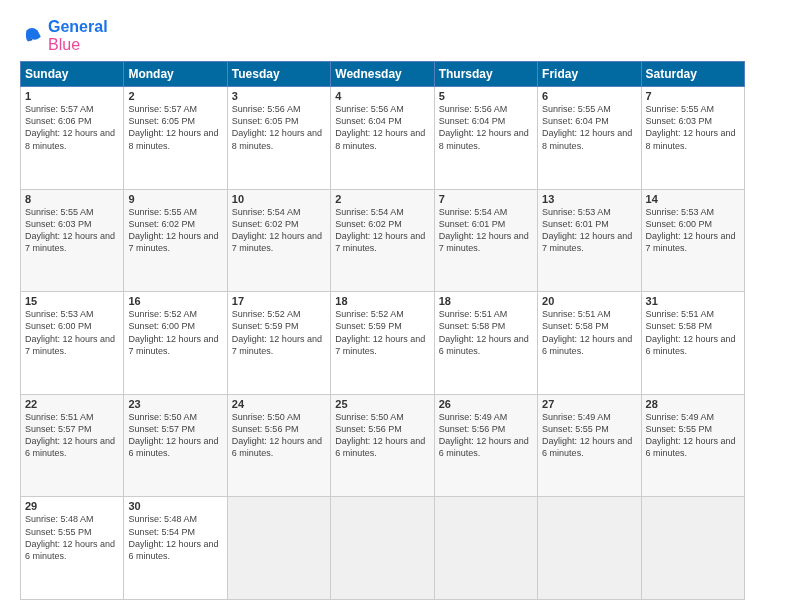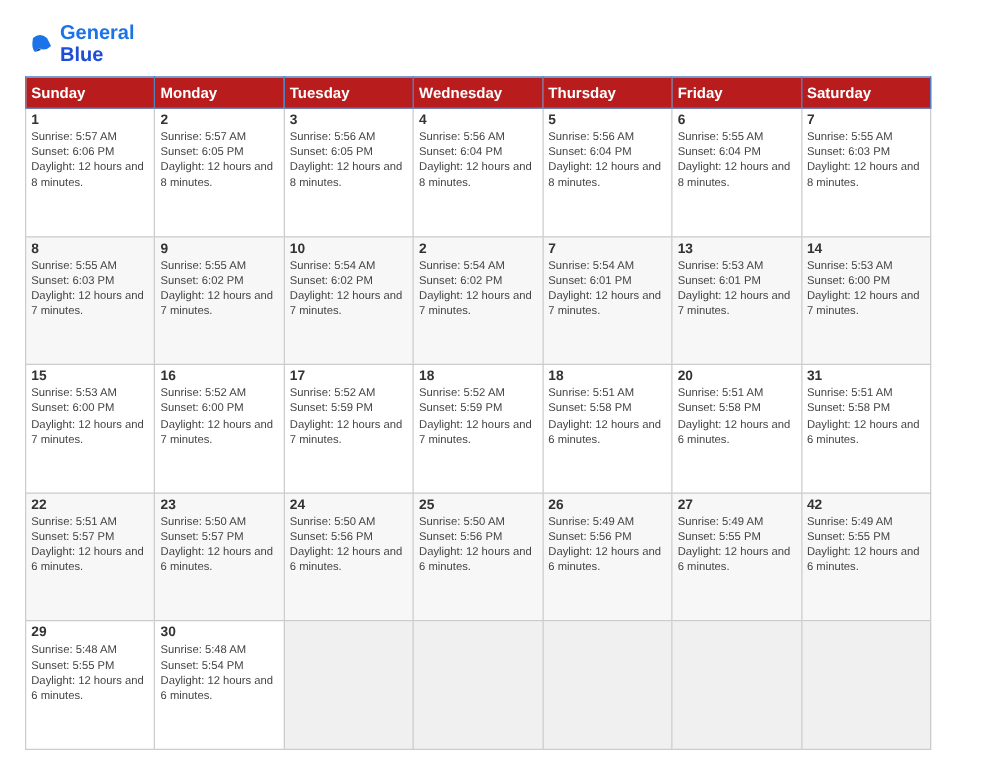--- a/index.html
+++ b/index.html
@@ -46,21 +46,21 @@
       color: #555;
     }
     .calendar {
       flex: 1;
       border: 1px solid #ccc;
       border-collapse: collapse;
       width: 100%;
       table-layout: fixed;
     }
     .calendar thead tr th {
-      background: #b91c1c;
+      background: #0369a1;
       color: #fff;
       font-size: 12px;
       font-weight: bold;
       padding: 5px 4px;
       border: 1px solid #5580c0;
       text-align: left;
     }
     .calendar tbody tr td {
       border: 1px solid #ccc;
       vertical-align: top;
@@ -95,21 +95,21 @@
   <div class="header">
     <div class="logo">
       <svg class="logo-icon" viewBox="0 0 30 30" xmlns="http://www.w3.org/2000/svg">
         <path d="M8 8 Q15 2 22 8 L26 16 Q20 22 14 18 L10 22 Q6 18 8 8Z" fill="#1a73e8"></path>
         <path d="M14 18 L10 22 L16 20Z" fill="#0d47a1"></path>
       </svg>
       <div>
         <div style="font-size:16px;font-weight:bold;color:#333;line-height:1.1;">
           <span style="color:#1a73e8;">General</span>
         </div>
-        <div style="font-size:16px;font-weight:bold;color:#1d4ed8;line-height:1.1;">Blue</div>
+        <div style="font-size:16px;font-weight:normal;color:#ec4899;line-height:1.1;">Blue</div>
       </div>
     </div>
     <div class="title-block">
       <div class="main-title"></div>
       <div class="subtitle"></div>
     </div>
   </div>
 
   <table class="calendar">
     <thead>
@@ -342,21 +342,21 @@
           </td>
           <td>
             <span class="day-num">27</span>
         <div class="day-info">
           Sunrise: 5:49 AM<br>
           Sunset: 5:55 PM<br>
           Daylight: 12 hours and 6 minutes.
         </div>
           </td>
           <td>
-            <span class="day-num">42</span>
+            <span class="day-num">28</span>
         <div class="day-info">
           Sunrise: 5:49 AM<br>
           Sunset: 5:55 PM<br>
           Daylight: 12 hours and 6 minutes.
         </div>
           </td>
         </tr>
         <tr>
           <td>
             <span class="day-num">29</span>

